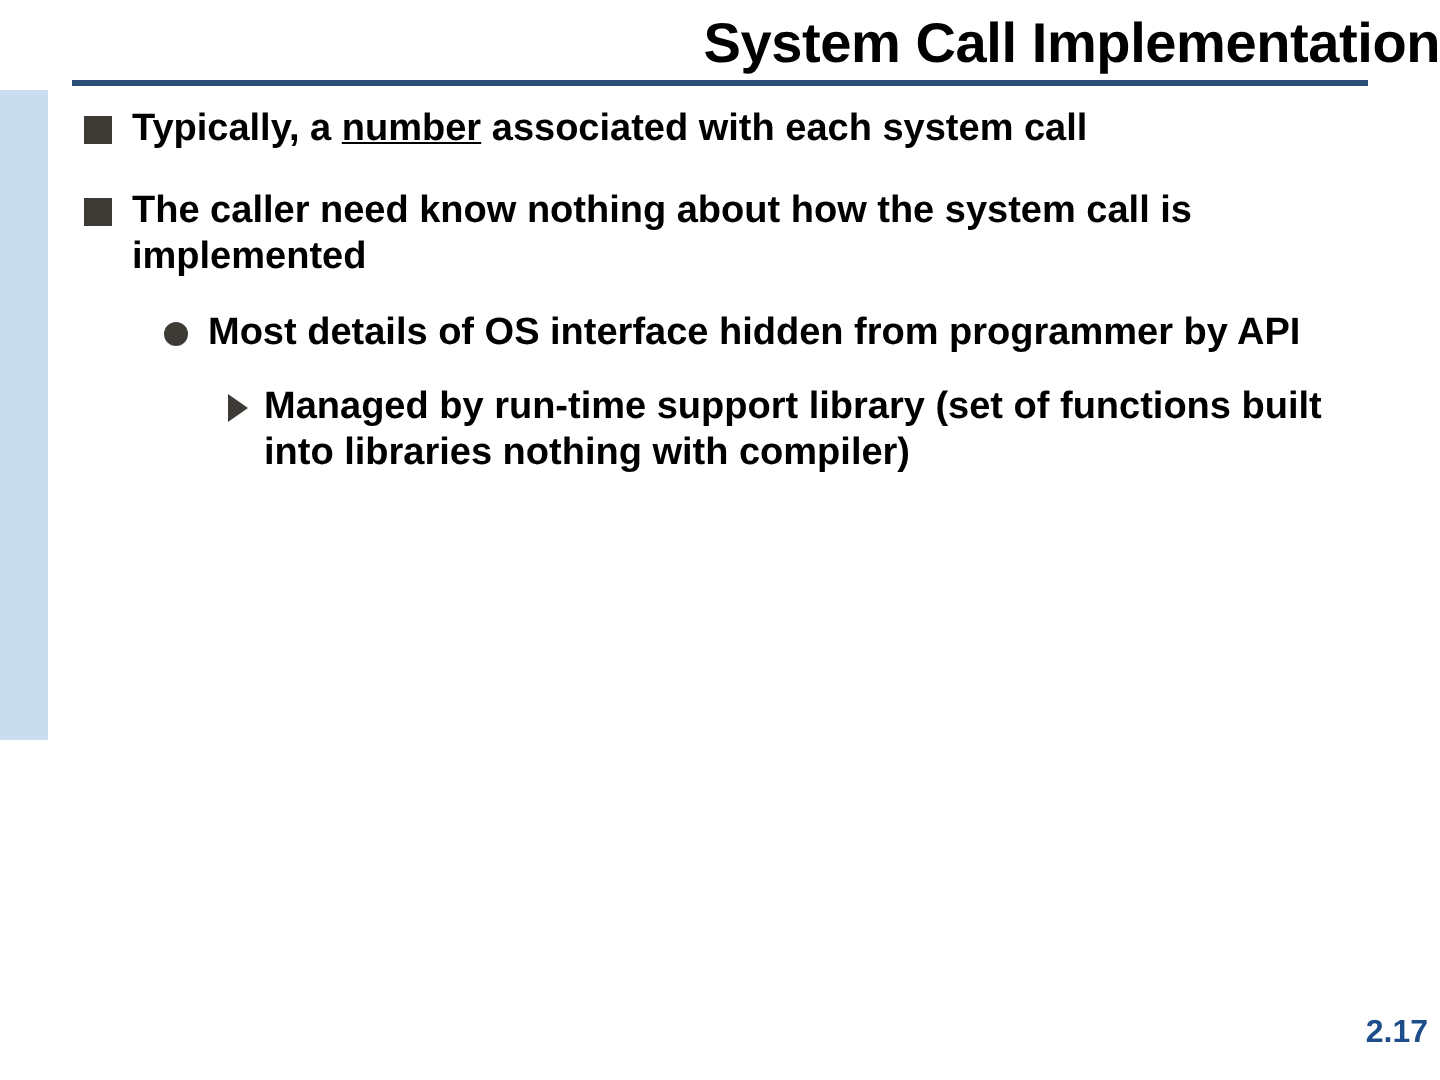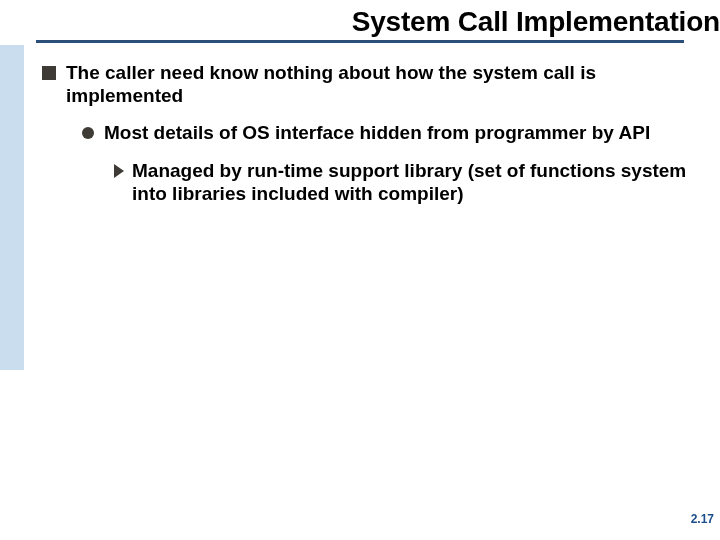--- a/index.html
+++ b/index.html
@@ -70,49 +70,55 @@
     margin-top: 5px;
     margin-right: 8px;
   }
   .txt { flex: 1 1 auto; }
   .underline { text-decoration: underline; }
 
   .slidenum {
     position: absolute;
     right: 6px;
     bottom: 14px;
-    font-size: 12px;
+    font-size: 16px;
     font-weight: 600;
     color: #1d4e89;
   }
 </style>
 </head>
 <body>
 
 <div class="sidebar"></div>
 
 <div class="title">System Call Implementation</div>
 <div class="hr"></div>
 
 <div class="content">
 
+  <div class="row l1">
+    <div class="bullet-sq"></div>
+    <div class="txt">
+      <span>Typically, a </span><span class="underline">number</span><span> associated with each system call</span>
+    </div>
+  </div>
 
 
 
   <div class="row l1" style="margin-top:18px">
     <div class="bullet-sq"></div>
     <div class="txt">The caller need know nothing about how the system call is implemented</div>
   </div>
 
 
   <div class="row l2">
     <div class="bullet-round"></div>
     <div class="txt">Most details of  OS interface hidden from programmer by API</div>
   </div>
 
   <div class="row l3">
     <div class="bullet-tri"></div>
-    <div class="txt">Managed by run-time support library (set of functions system into libraries included with compiler)</div>
+    <div class="txt">Managed by run-time support library (set of functions built into libraries nothing with compiler)</div>
   </div>
 
 </div>
 
 <div class="slidenum">2.17</div>
 
 </body></html>

